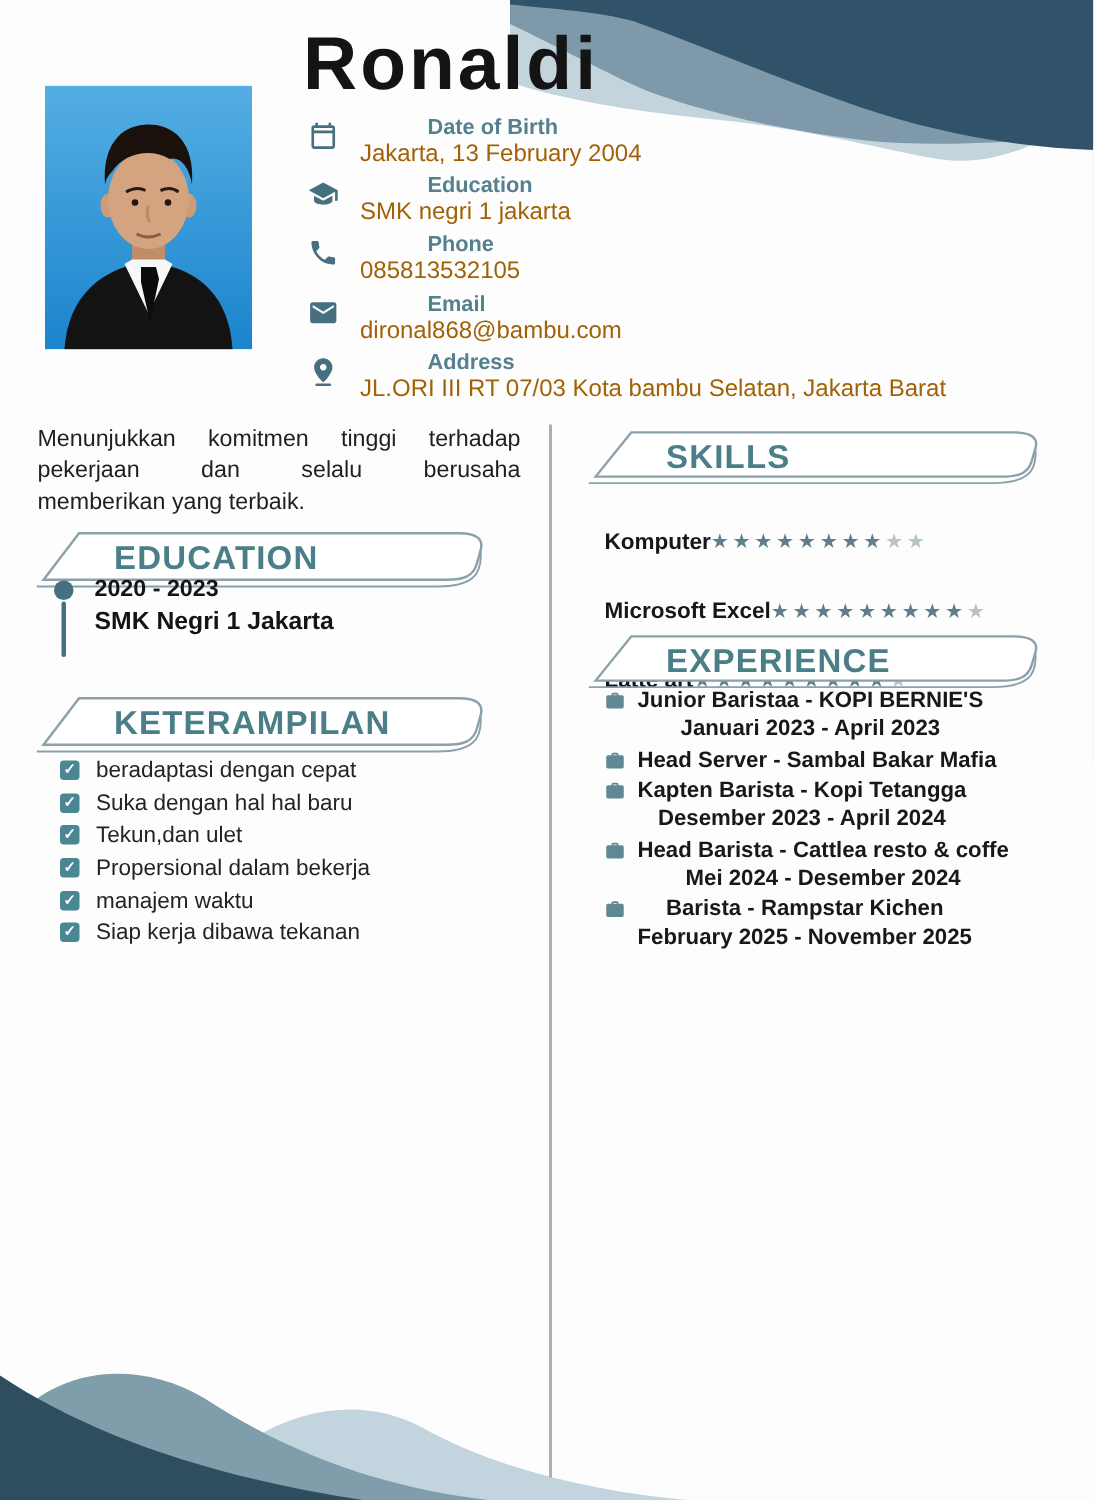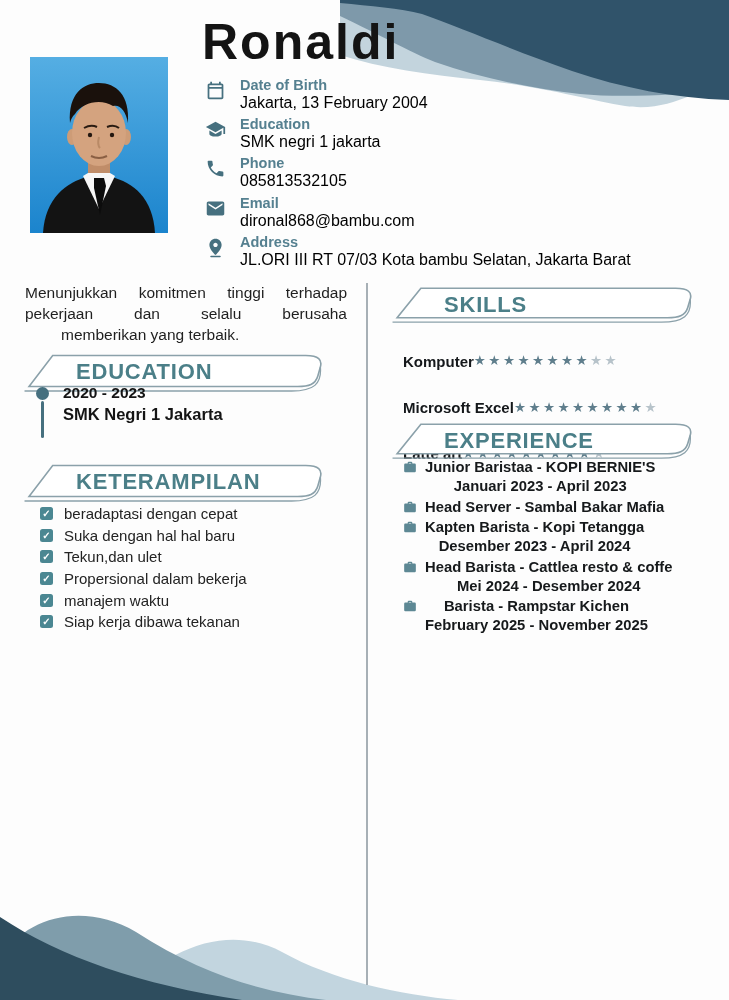--- a/index.html
+++ b/index.html
@@ -17,27 +17,27 @@
   .divider{position:absolute; left:366px; top:283px; width:1.5px; height:702px; background:var(--divider); opacity:.85;}
   
   .photo{position:absolute; left:30px; top:57px; width:138px; height:176px; overflow:hidden;}
   
   .name{position:absolute; left:202px; top:17px; font-size:50px; font-weight:bold;
         letter-spacing:2px; color:#141414; line-height:1;}
   .contacts{position:absolute; left:205px; top:77px; width:490px;}
   .contact{display:flex; align-items:flex-start; height:39.2px;}
   .cicon{width:21px; height:21px; flex:none; margin-right:14px; margin-top:3px;}
   .cicon svg{width:21px; height:21px; fill:var(--accent_teal);}
-  .clabel{font-size:14.5px; font-weight:bold; color:var(--label_teal); line-height:16px;}
-  .cvalue{font-size:16px; color:#000000; line-height:20px; white-space:nowrap;}
+  .clabel{font-size:14.5px; font-weight:bold; color:var(--label_teal); line-height:16px;margin-left:45px;}
+  .cvalue{font-size:16px; color:#a16207; line-height:20px; white-space:nowrap;}
   
   .summary{position:absolute; left:25px; top:282px; width:322px; font-size:15.5px;
            line-height:21px; color:#1f1f1f;}
   .summary-line{text-align:justify; text-align-last:justify;}
-  .summary-line.last{text-align:right; text-align-last:left;margin-left:36px;}
+  .summary-line.last{text-align:right; text-align-last:left;}
   
   .banner{position:absolute; height:42px;}
   .banner svg{position:absolute; left:0; top:0; width:100%; height:100%;}
   .banner .b-main{fill:#ffffff; stroke:var(--banner_outline); stroke-width:1.6;}
   .banner .b-sub{fill:none; stroke:var(--banner_outline); stroke-width:1.3;}
   .banner-title{position:absolute; left:54px; top:9px; font-size:22px; font-weight:bold;
                 letter-spacing:.8px; color:var(--header_text); white-space:nowrap;}
   #banner-education{left:22px; top:350px; width:322px;}
   #banner-keterampilan{left:22px; top:460px; width:322px;}
   #banner-skills{left:390px; top:283px; width:324px; height:40px;}

